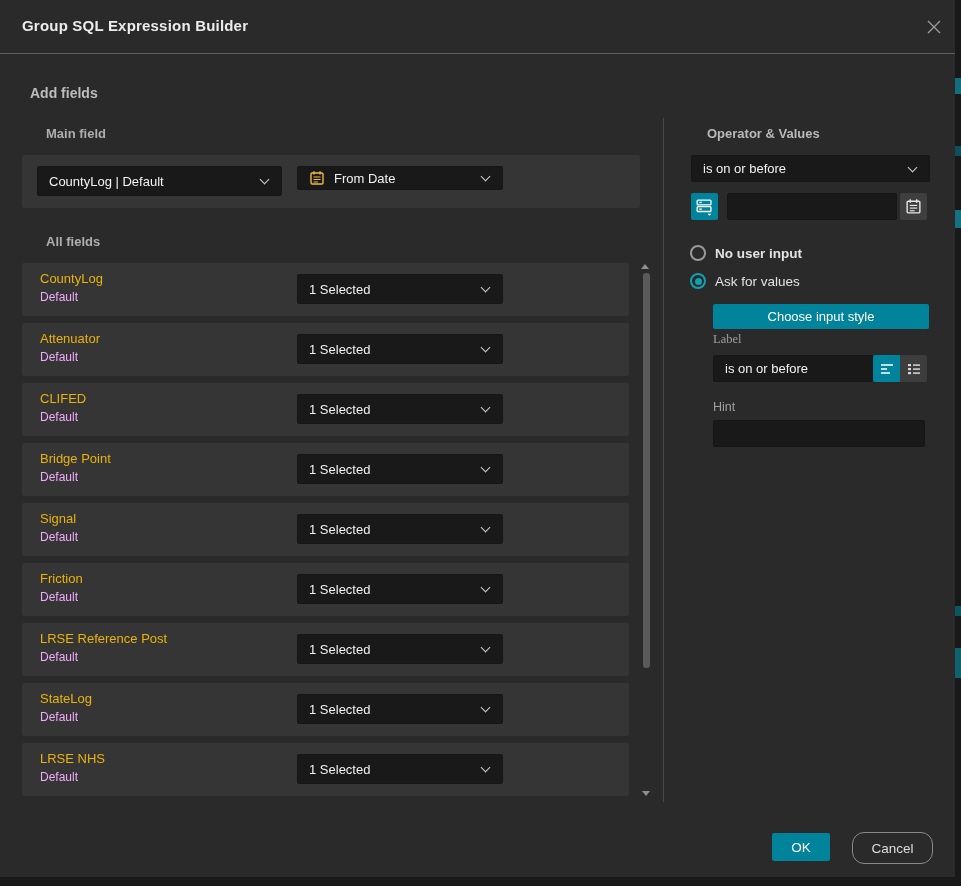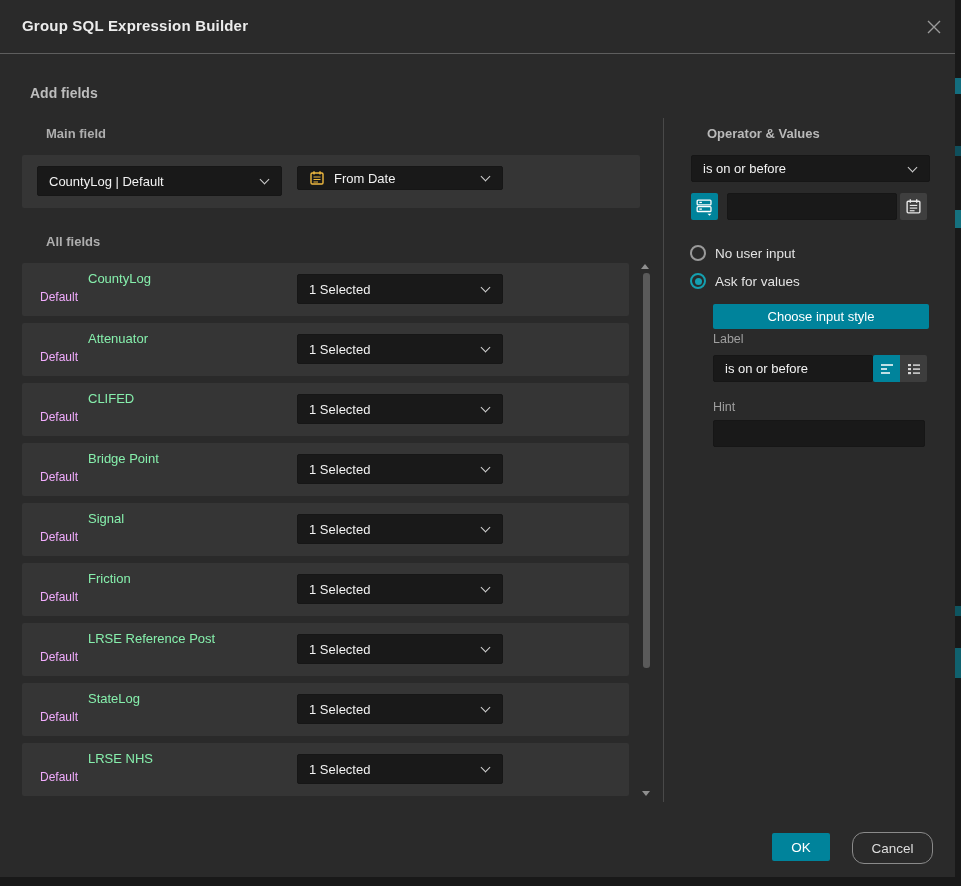--- a/index.html
+++ b/index.html
@@ -24,21 +24,21 @@
   .tinput { cursor:text; padding-right:8px; }
   .chev { position:absolute; right:13px; top:50%; width:7px; height:7px; margin-top:-5px;
           border-right:1.6px solid #cfcfcf; border-bottom:1.6px solid #cfcfcf; transform:rotate(45deg); }
 
   
   .main-box { position:absolute; left:22px; top:155px; width:618px; height:53px; background:#353535; border-radius:2px; }
 
   
   .list { position:absolute; left:22px; top:263px; width:607px; }
   .rowitem { position:relative; width:607px; height:53px; margin-bottom:7px; background:#353535; border-radius:2px; }
-  .rowitem .fname { position:absolute; left:18px; top:8px; font-size:13px; color:#86efac;margin-left:48px; }
+  .rowitem .fname { position:absolute; left:18px; top:8px; font-size:13px; color:#eab308; }
   .rowitem .fsub  { position:absolute; left:18px; top:27px; font-size:12px; color:#f0abfc; }
 
   
   .sb-thumb { position:absolute; left:643px; top:273px; width:7px; height:395px; background:#5a5a5a; border-radius:3px; }
   .sb-arrow { position:absolute; width:0; height:0; border-left:4px solid transparent; border-right:4px solid transparent; }
   .sb-up   { left:641px; top:264px; border-bottom:5px solid #8f8f8f; }
   .sb-down { left:642px; top:791px; border-top:5px solid #8f8f8f; }
 
   .vdiv { position:absolute; left:663px; top:118px; width:1px; height:684px; background:#494949; }
 
@@ -221,32 +221,32 @@
     <svg width="17" height="17" viewBox="0 0 16 16">
       <rect x="2" y="3" width="12" height="11" rx="1" fill="none" stroke="#e8e8e8" stroke-width="1.3"></rect>
       <line x1="5" y1="1.2" x2="5" y2="4.5" stroke="#e8e8e8" stroke-width="1.3"></line>
       <line x1="11" y1="1.2" x2="11" y2="4.5" stroke="#e8e8e8" stroke-width="1.3"></line>
       <line x1="4.5" y1="7" x2="11.5" y2="7" stroke="#e8e8e8" stroke-width="1.1"></line>
       <line x1="4.5" y1="9.5" x2="11.5" y2="9.5" stroke="#e8e8e8" stroke-width="1.1"></line>
       <line x1="4.5" y1="12" x2="9" y2="12" stroke="#e8e8e8" stroke-width="1.1"></line>
     </svg>
   </button>
 
-  <div class="radio-row" style="top:245px;">
+  <div class="radio-row" style="top:245px;font-weight:bold;">
     <span class="rdot"></span>
     <span class="lbl">No user input</span>
   </div>
   <div class="radio-row" style="top:273px;">
     <span class="rdot sel"></span>
     <span class="lbl">Ask for values</span>
   </div>
 
   <button class="choose-btn">Choose input style</button>
 
-  <div class="small-lbl" style="left:713px; top:332px;">Label</div>
+  <div class="small-lbl" style="left:713px; top:332px;font-family:Liberation Serif, serif;">Label</div>
   <div class="tinput" style="left:713px; top:355px; width:160px; height:27px;">
     <span>is on or before</span>
   </div>
   <button class="icon-btn teal" style="left:873px; top:355px; border-radius:2px 0 0 2px;">
     <svg width="16" height="16" viewBox="0 0 16 16">
       <line x1="2" y1="4" x2="14" y2="4" stroke="#fff" stroke-width="1.5"></line>
       <line x1="2" y1="8" x2="8" y2="8" stroke="#fff" stroke-width="1.5"></line>
       <line x1="2" y1="12" x2="11" y2="12" stroke="#fff" stroke-width="1.5"></line>
     </svg>
   </button>

